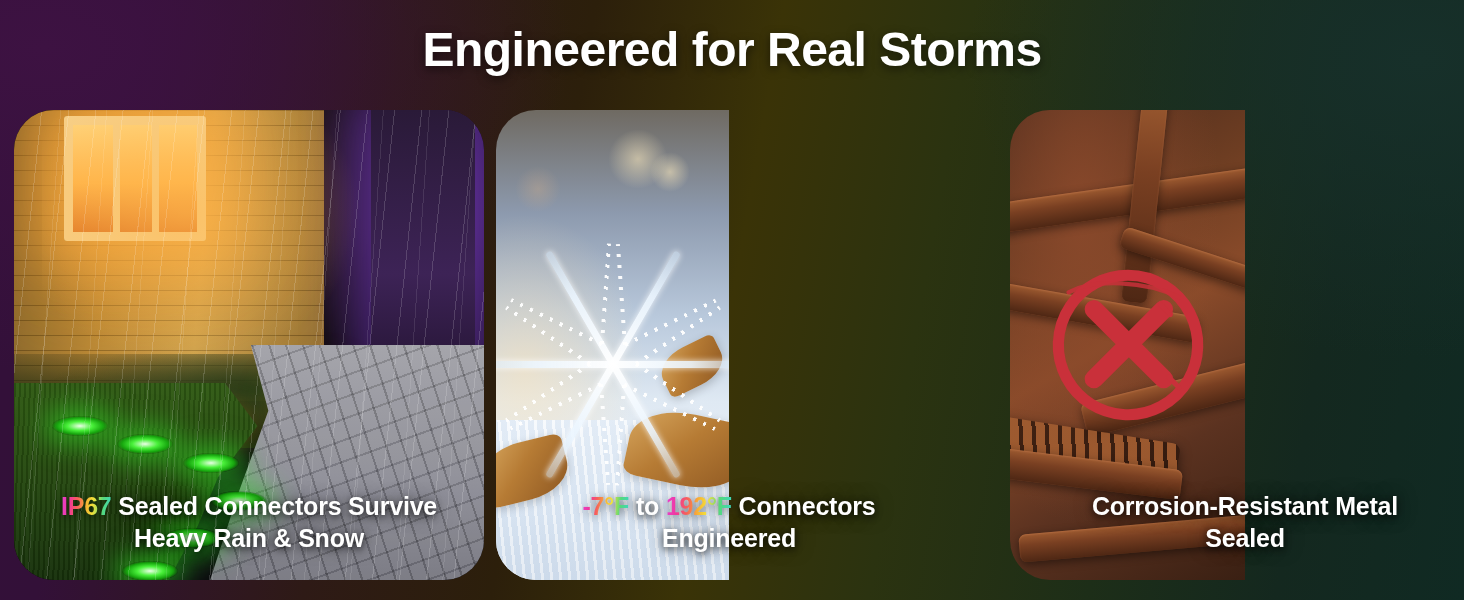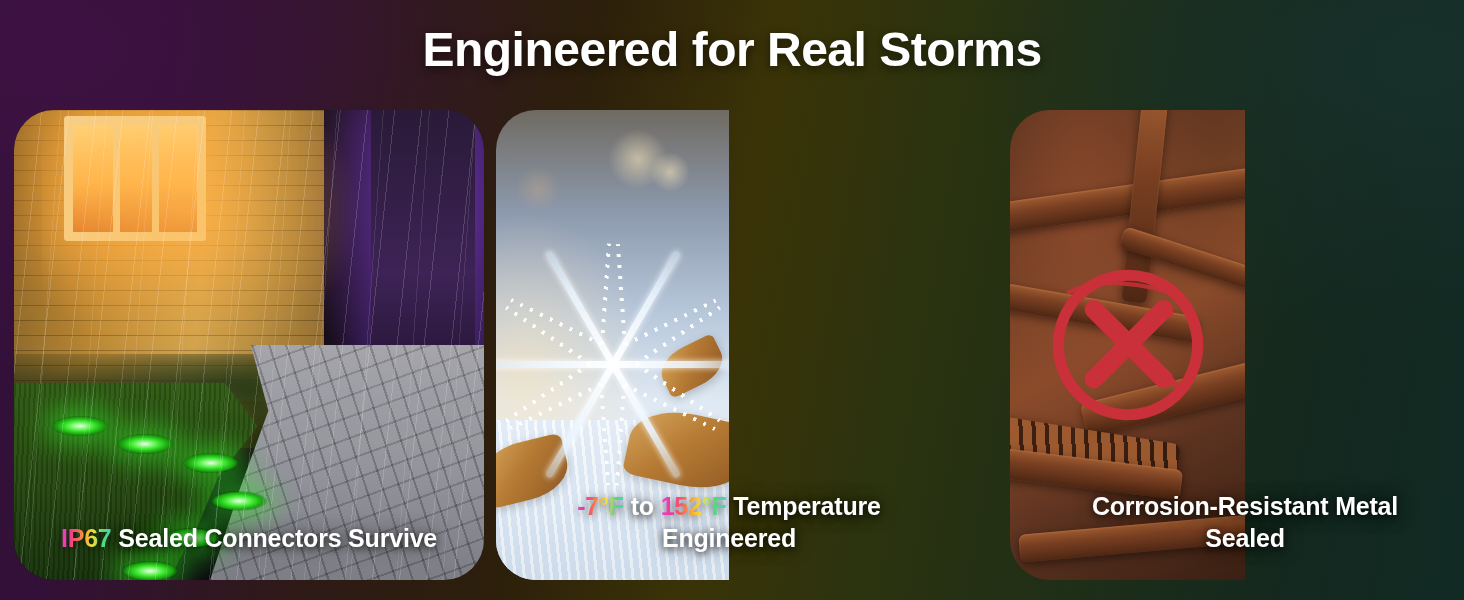--- a/index.html
+++ b/index.html
@@ -294,20 +294,21 @@
         <i></i>
         <i></i>
         <i></i>
         <i></i>
         <i></i>
       </div>
       <div class="rain"></div>
     </div>
     <div class="caption">
       <span class="rainbow">IP67</span><span> Sealed Connectors Survive</span><br>
+      <span>Heavy Rain &amp; Snow</span>
     </div>
   </div>
 
   <div class="panel" id="panel-2">
     <div class="panel-half half-left" id="p2-snow">
       <div class="p2-bokeh">
         <i></i>
         <i></i>
         <i></i>
       </div>
@@ -319,21 +320,21 @@
         <i></i>
           <i></i>
           <i></i>
         <i></i>
           <i></i>
           <i></i>
       </div>
     </div>
 
     <div class="caption">
-      <span class="rainbow">-7°F</span><span> to </span><span class="rainbow">152°F</span><span> Temperature</span><br>
+      <span class="rainbow">-7°F</span><span> to </span><span class="rainbow">192°F</span><span> Connectors</span><br>
       <span>Engineered</span>
     </div>
   </div>
 
   <div class="panel" id="panel-3">
     <div class="panel-half half-left" id="p3-rust">
       <div class="rust-bar r1"></div>
       <div class="rust-bar r2"></div>
       <div class="rust-bar r3"></div>
       <div class="rust-bar r6"></div>

